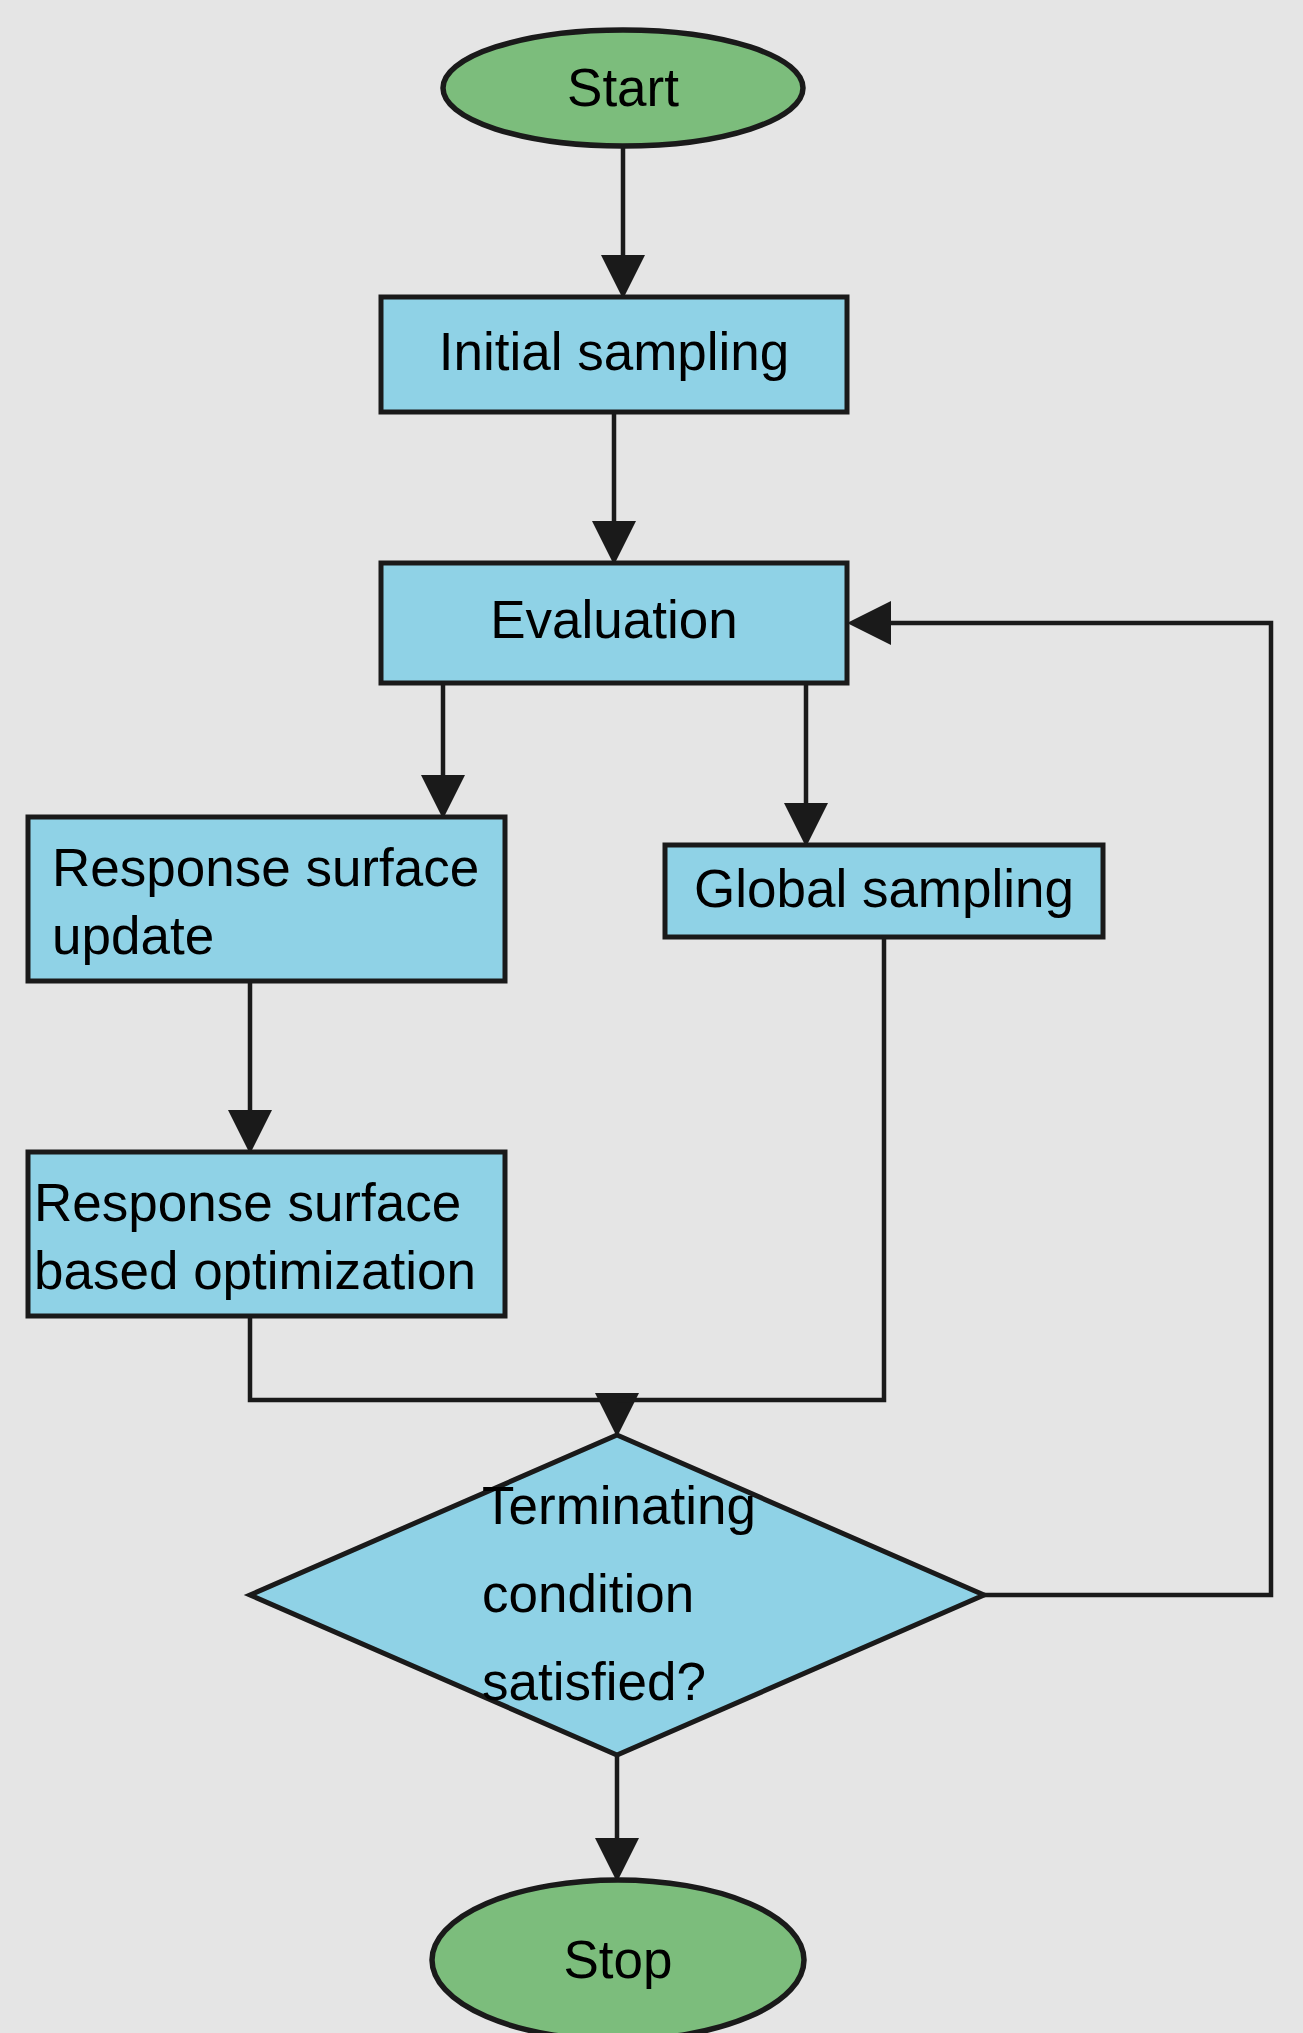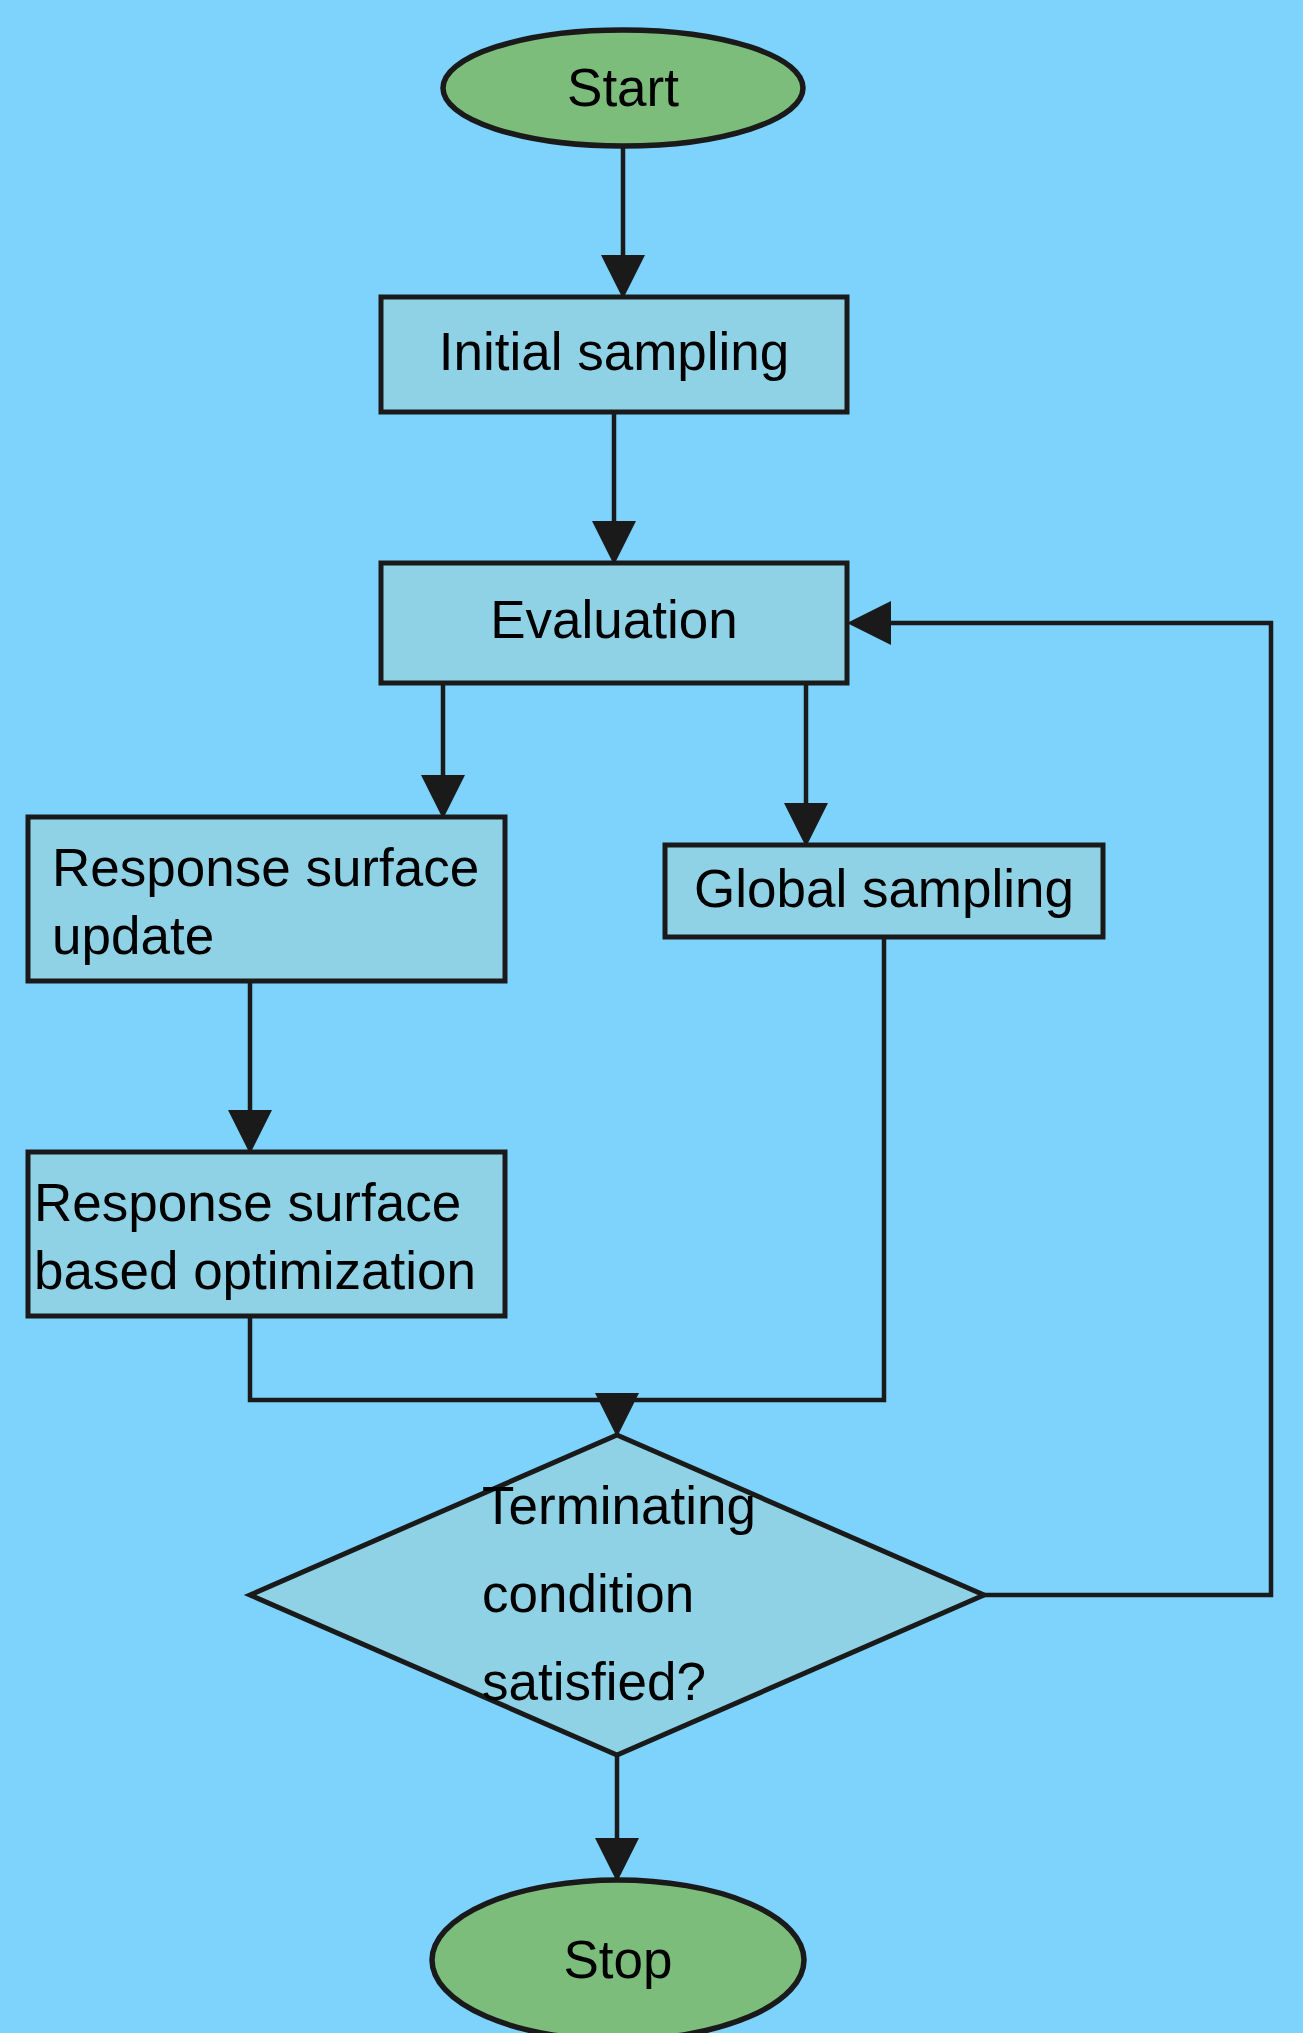--- a/index.html
+++ b/index.html
@@ -48,21 +48,21 @@
     font-size: 53px;
     font-weight: 400;
     dominant-baseline: middle;
   }
   text.node-label.centered { text-anchor: middle; }
   text.node-label.leftish  { text-anchor: start; }
 </style>
 </head>
 <body>
 
-<div id="flowchart-root" style="background: #7dd3fc; width: 1303px; height: 2033px;">
+<div id="flowchart-root" style="background: #e5e5e5; width: 1303px; height: 2033px;">
   <svg class="flow-canvas" viewBox="0 0 1303 2033" xmlns="http://www.w3.org/2000/svg">
 
     <g>
       <line class="edge-line" x1="623" y1="146" x2="623" y2="275" stroke="#1a1a1a"></line>
       <polygon class="arrow-head" points="623,299 601,255 645,255" fill="#1a1a1a"></polygon>
     </g>
 
     <g>
       <line class="edge-line" x1="614" y1="412" x2="614" y2="541" stroke="#1a1a1a"></line>
       <polygon class="arrow-head" points="614,565 592,521 636,521" fill="#1a1a1a"></polygon>

